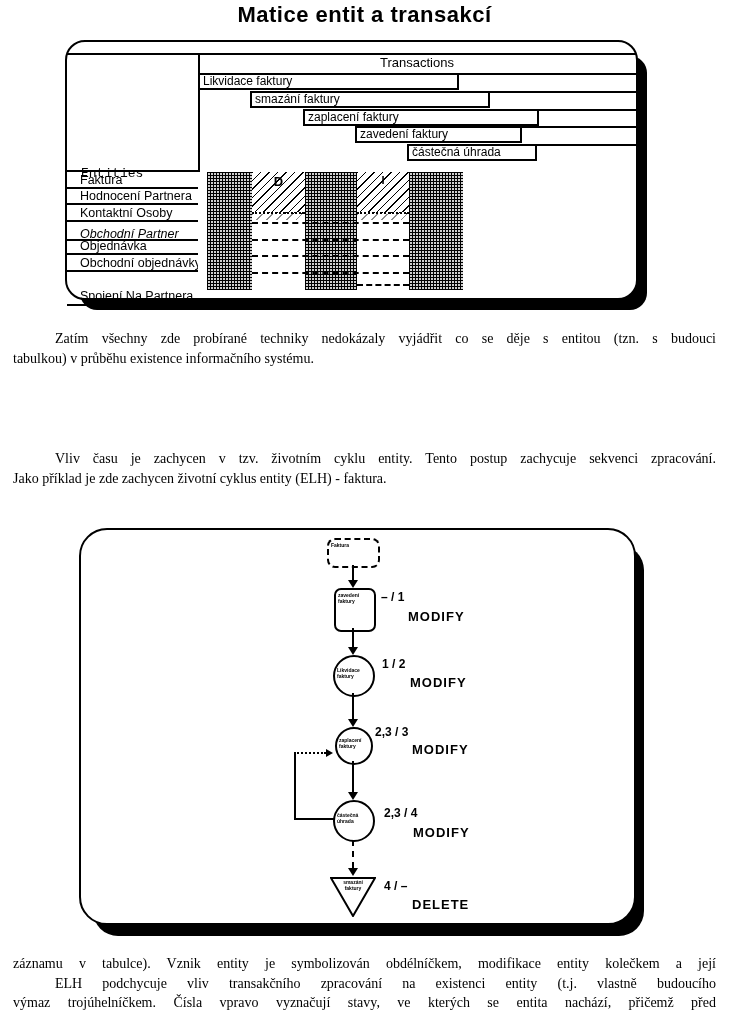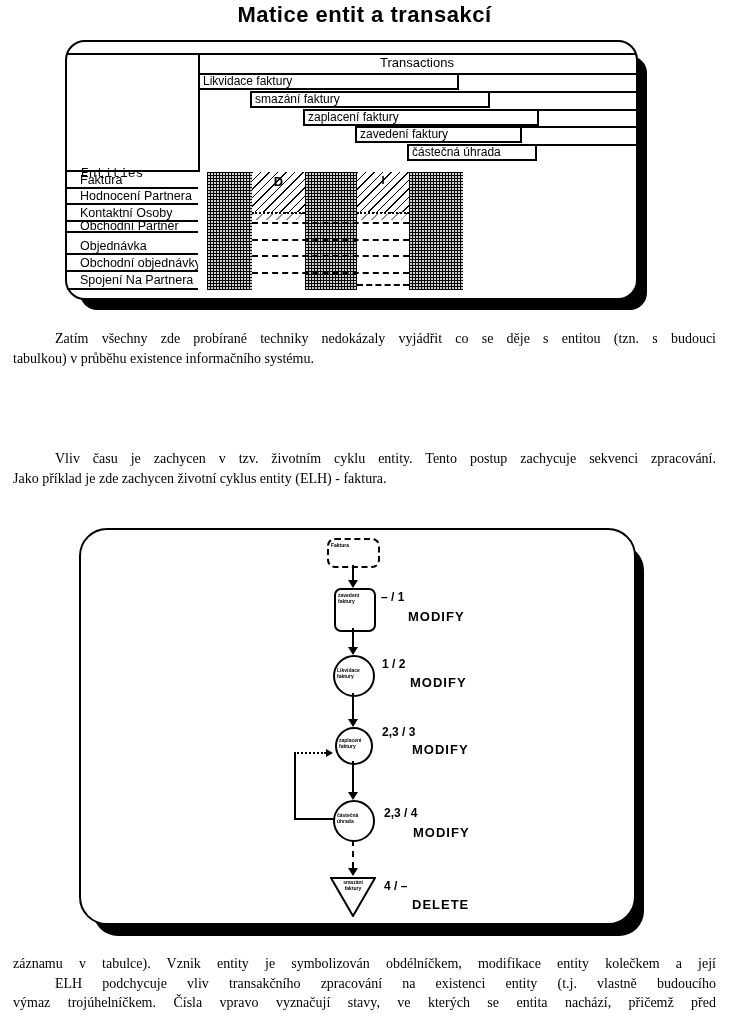--- a/index.html
+++ b/index.html
@@ -92,24 +92,24 @@
     <div class="ttail" style="left:455px;top:84px;width:114px;"></div>
     <div class="tbox" style="left:340px;top:102px;width:130px;">částečná úhrada</div>
     <div class="ttail" style="left:470px;top:102px;width:99px;"></div>
 
     <div class="entlabel">Entities</div>
     <div class="hline" style="top:128px;left:0;width:131px;"></div>
 
     <div class="erow" style="top:130px;height:17px;line-height:16px;">Faktura</div>
     <div class="erow" style="top:147px;height:16px;line-height:15px;">Hodnocení Partnera</div>
     <div class="erow" style="top:163px;height:17px;line-height:16px;">Kontaktní Osoby</div>
-    <div class="erow" style="top:176px;height:15px;line-height:16px;">Obchodní Partner</div>
+    <div class="erow" style="top:184px;height:15px;line-height:16px;font-style:italic;">Obchodní Partner</div>
     <div class="erow" style="top:197px;height:16px;line-height:15px;">Objednávka</div>
     <div class="erow" style="top:213px;height:17px;line-height:16px;">Obchodní objednávky</div>
-    <div class="erow" style="top:230px;height:18px;line-height:17px;">Spojení Na Partnera</div>
+    <div class="erow" style="top:246px;height:18px;line-height:17px;">Spojení Na Partnera</div>
 
     <div class="mcol dark" style="left:140px;width:45px;"></div>
     <div class="mcol dark" style="left:238px;width:52px;"></div>
     <div class="mcol dark" style="left:342px;width:54px;"></div>
 
     <div class="hatch" style="left:185px;width:53px;"></div>
     <div class="hatch" style="left:290px;width:52px;"></div>
     <div class="hatchfade" style="left:185px;width:53px;"></div>
     <div class="hatchfade" style="left:290px;width:52px;"></div>
 
@@ -157,21 +157,21 @@
     </div>
     <div class="statelbl" style="left:301px;top:127px;">1 / 2</div>
     <div class="typelbl" style="left:329px;top:145px;">MODIFY</div>
 
     <div class="av" style="top:163px;height:28px;"></div>
     <div class="ahead" style="top:189px;"></div>
 
     <div class="node-circle c2">
       <div class="tl" style="padding-top:8px;">zaplacení faktury</div>
     </div>
-    <div class="statelbl" style="left:301px;top:195px;">2,3 / 3</div>
+    <div class="statelbl" style="left:294px;top:195px;">2,3 / 3</div>
     <div class="typelbl" style="left:331px;top:212px;">MODIFY</div>
 
     <div class="av" style="top:231px;height:33px;"></div>
     <div class="ahead" style="top:262px;"></div>
 
     <div class="loopline" style="position:absolute;left:213px;top:222px;height:66px;border-left:2px solid #000;"></div>
     <div class="loopline" style="position:absolute;left:213px;top:222px;width:32px;border-top:2px dotted #000;"></div>
     <div class="aheadr" style="left:245px;top:219px;"></div>
     <div class="loopline" style="position:absolute;left:213px;top:288px;width:40px;border-top:2px solid #000;"></div>
 

